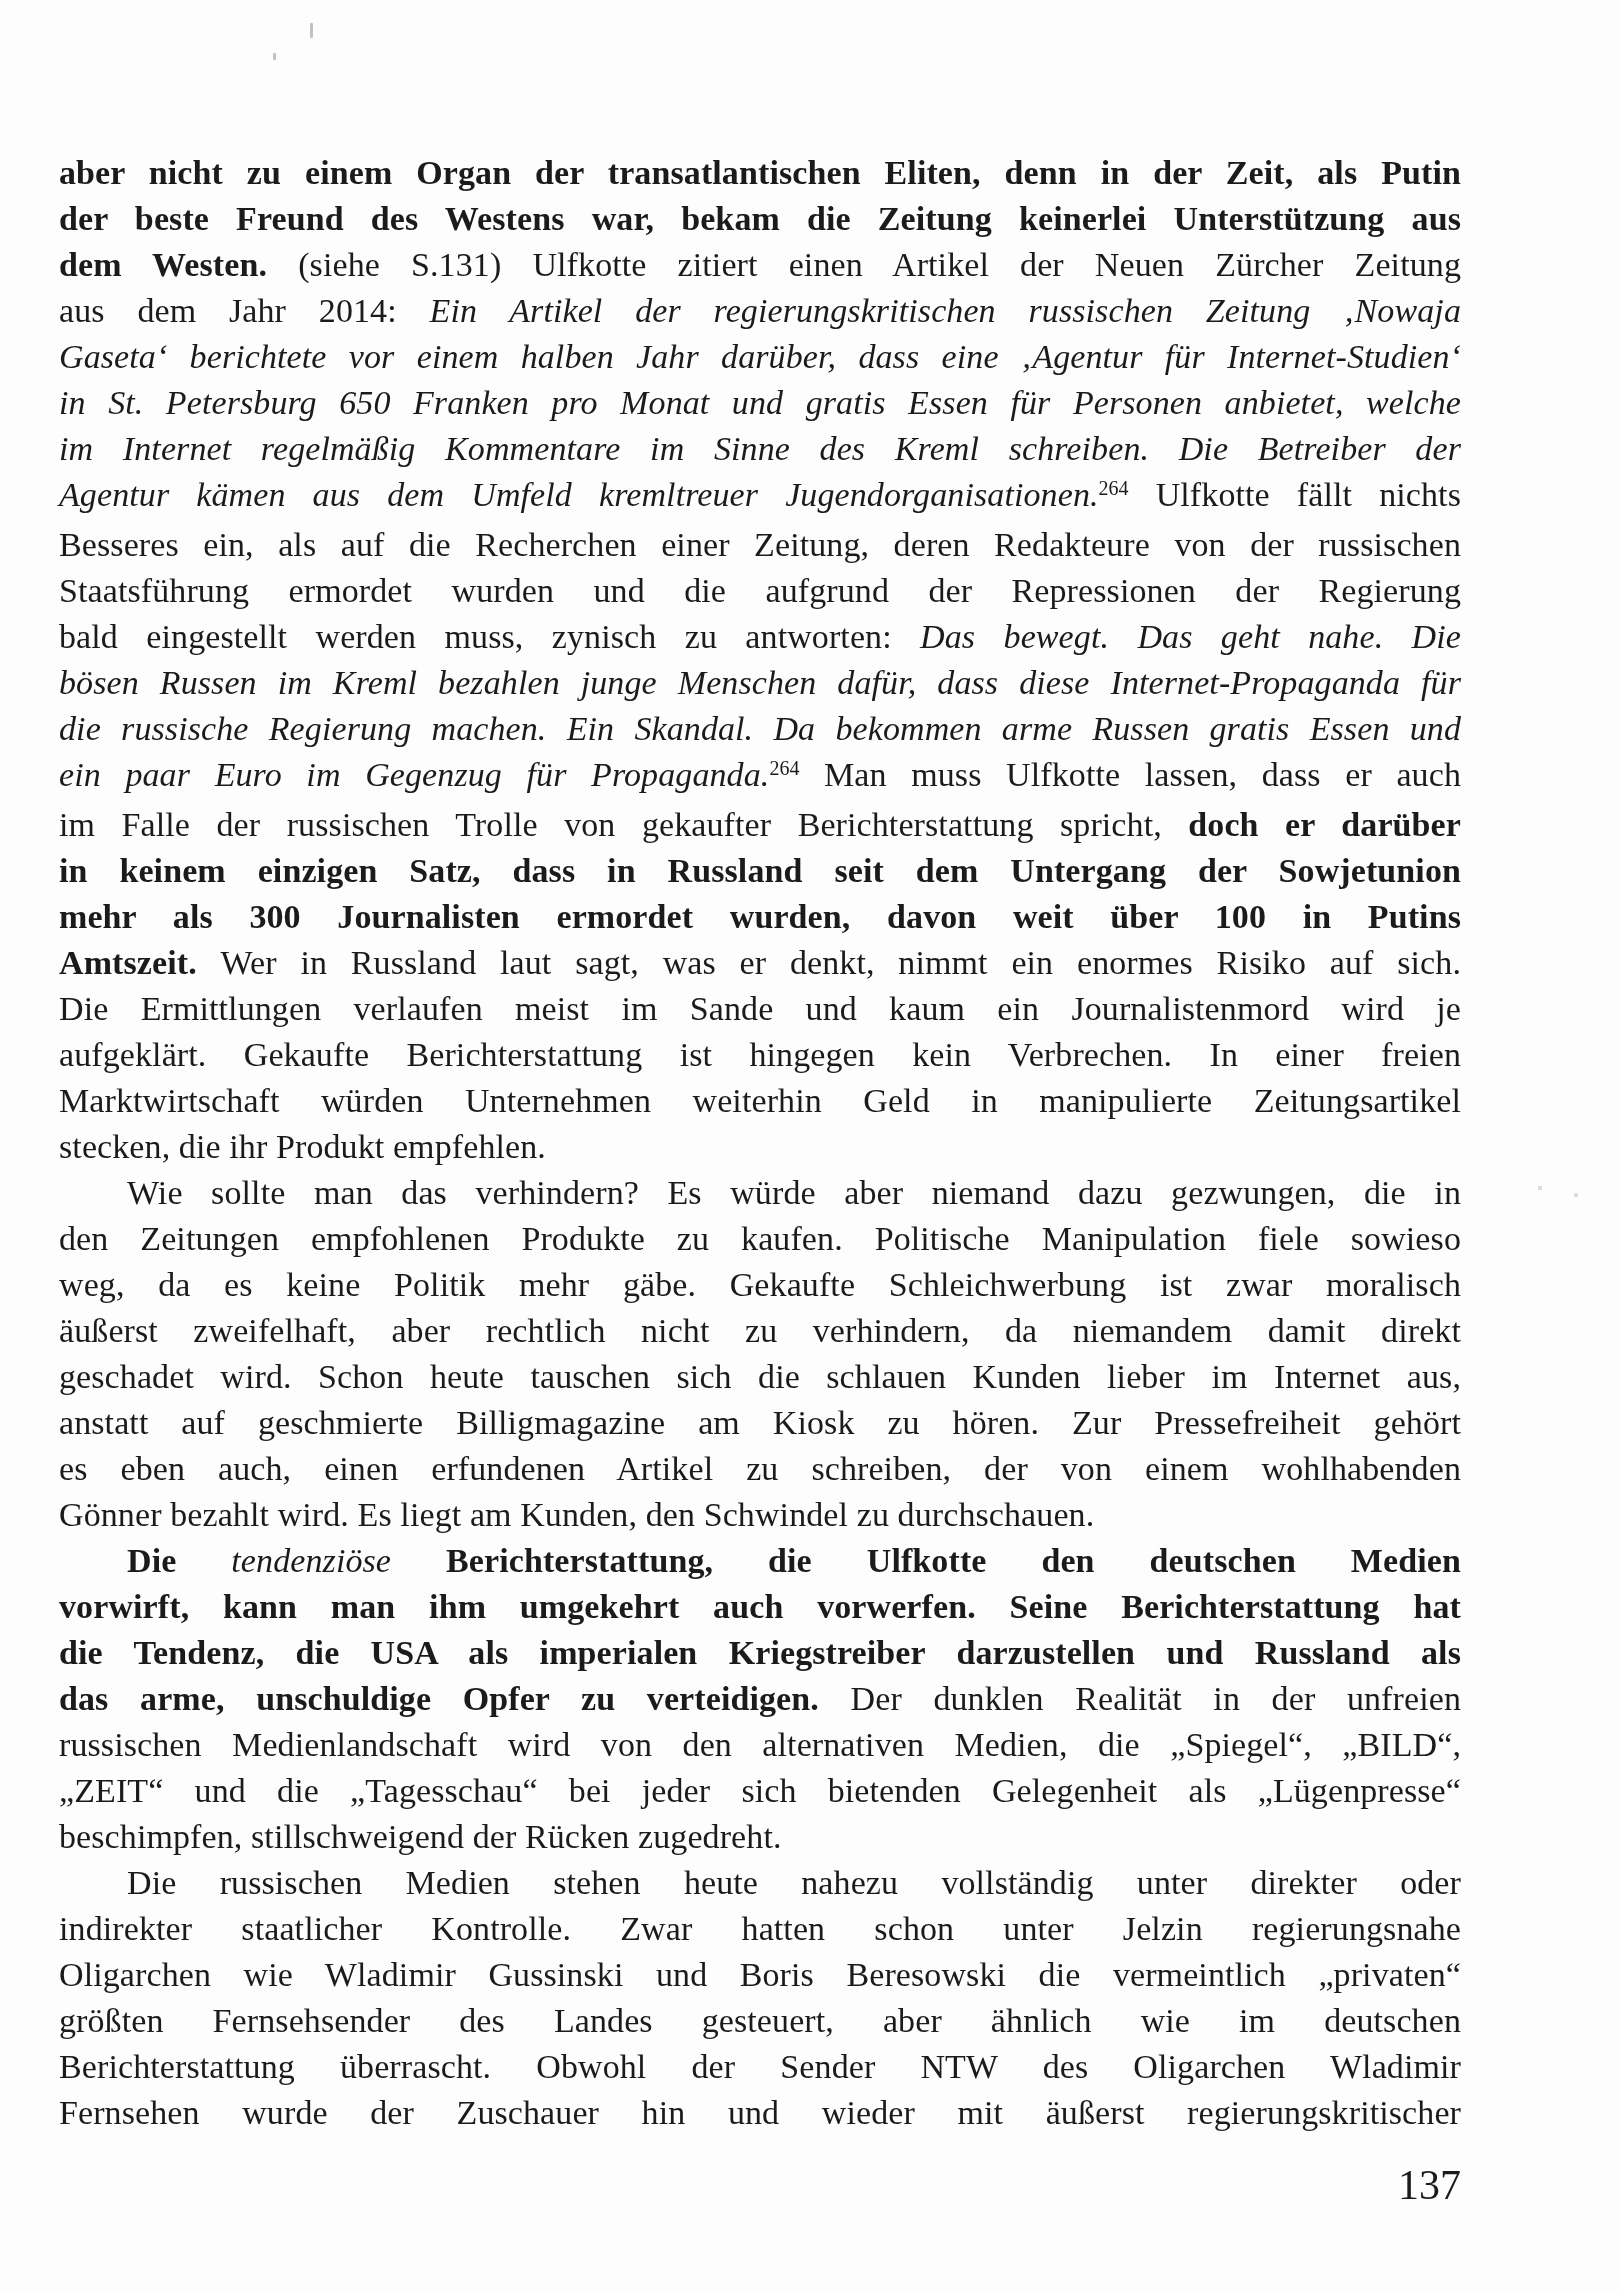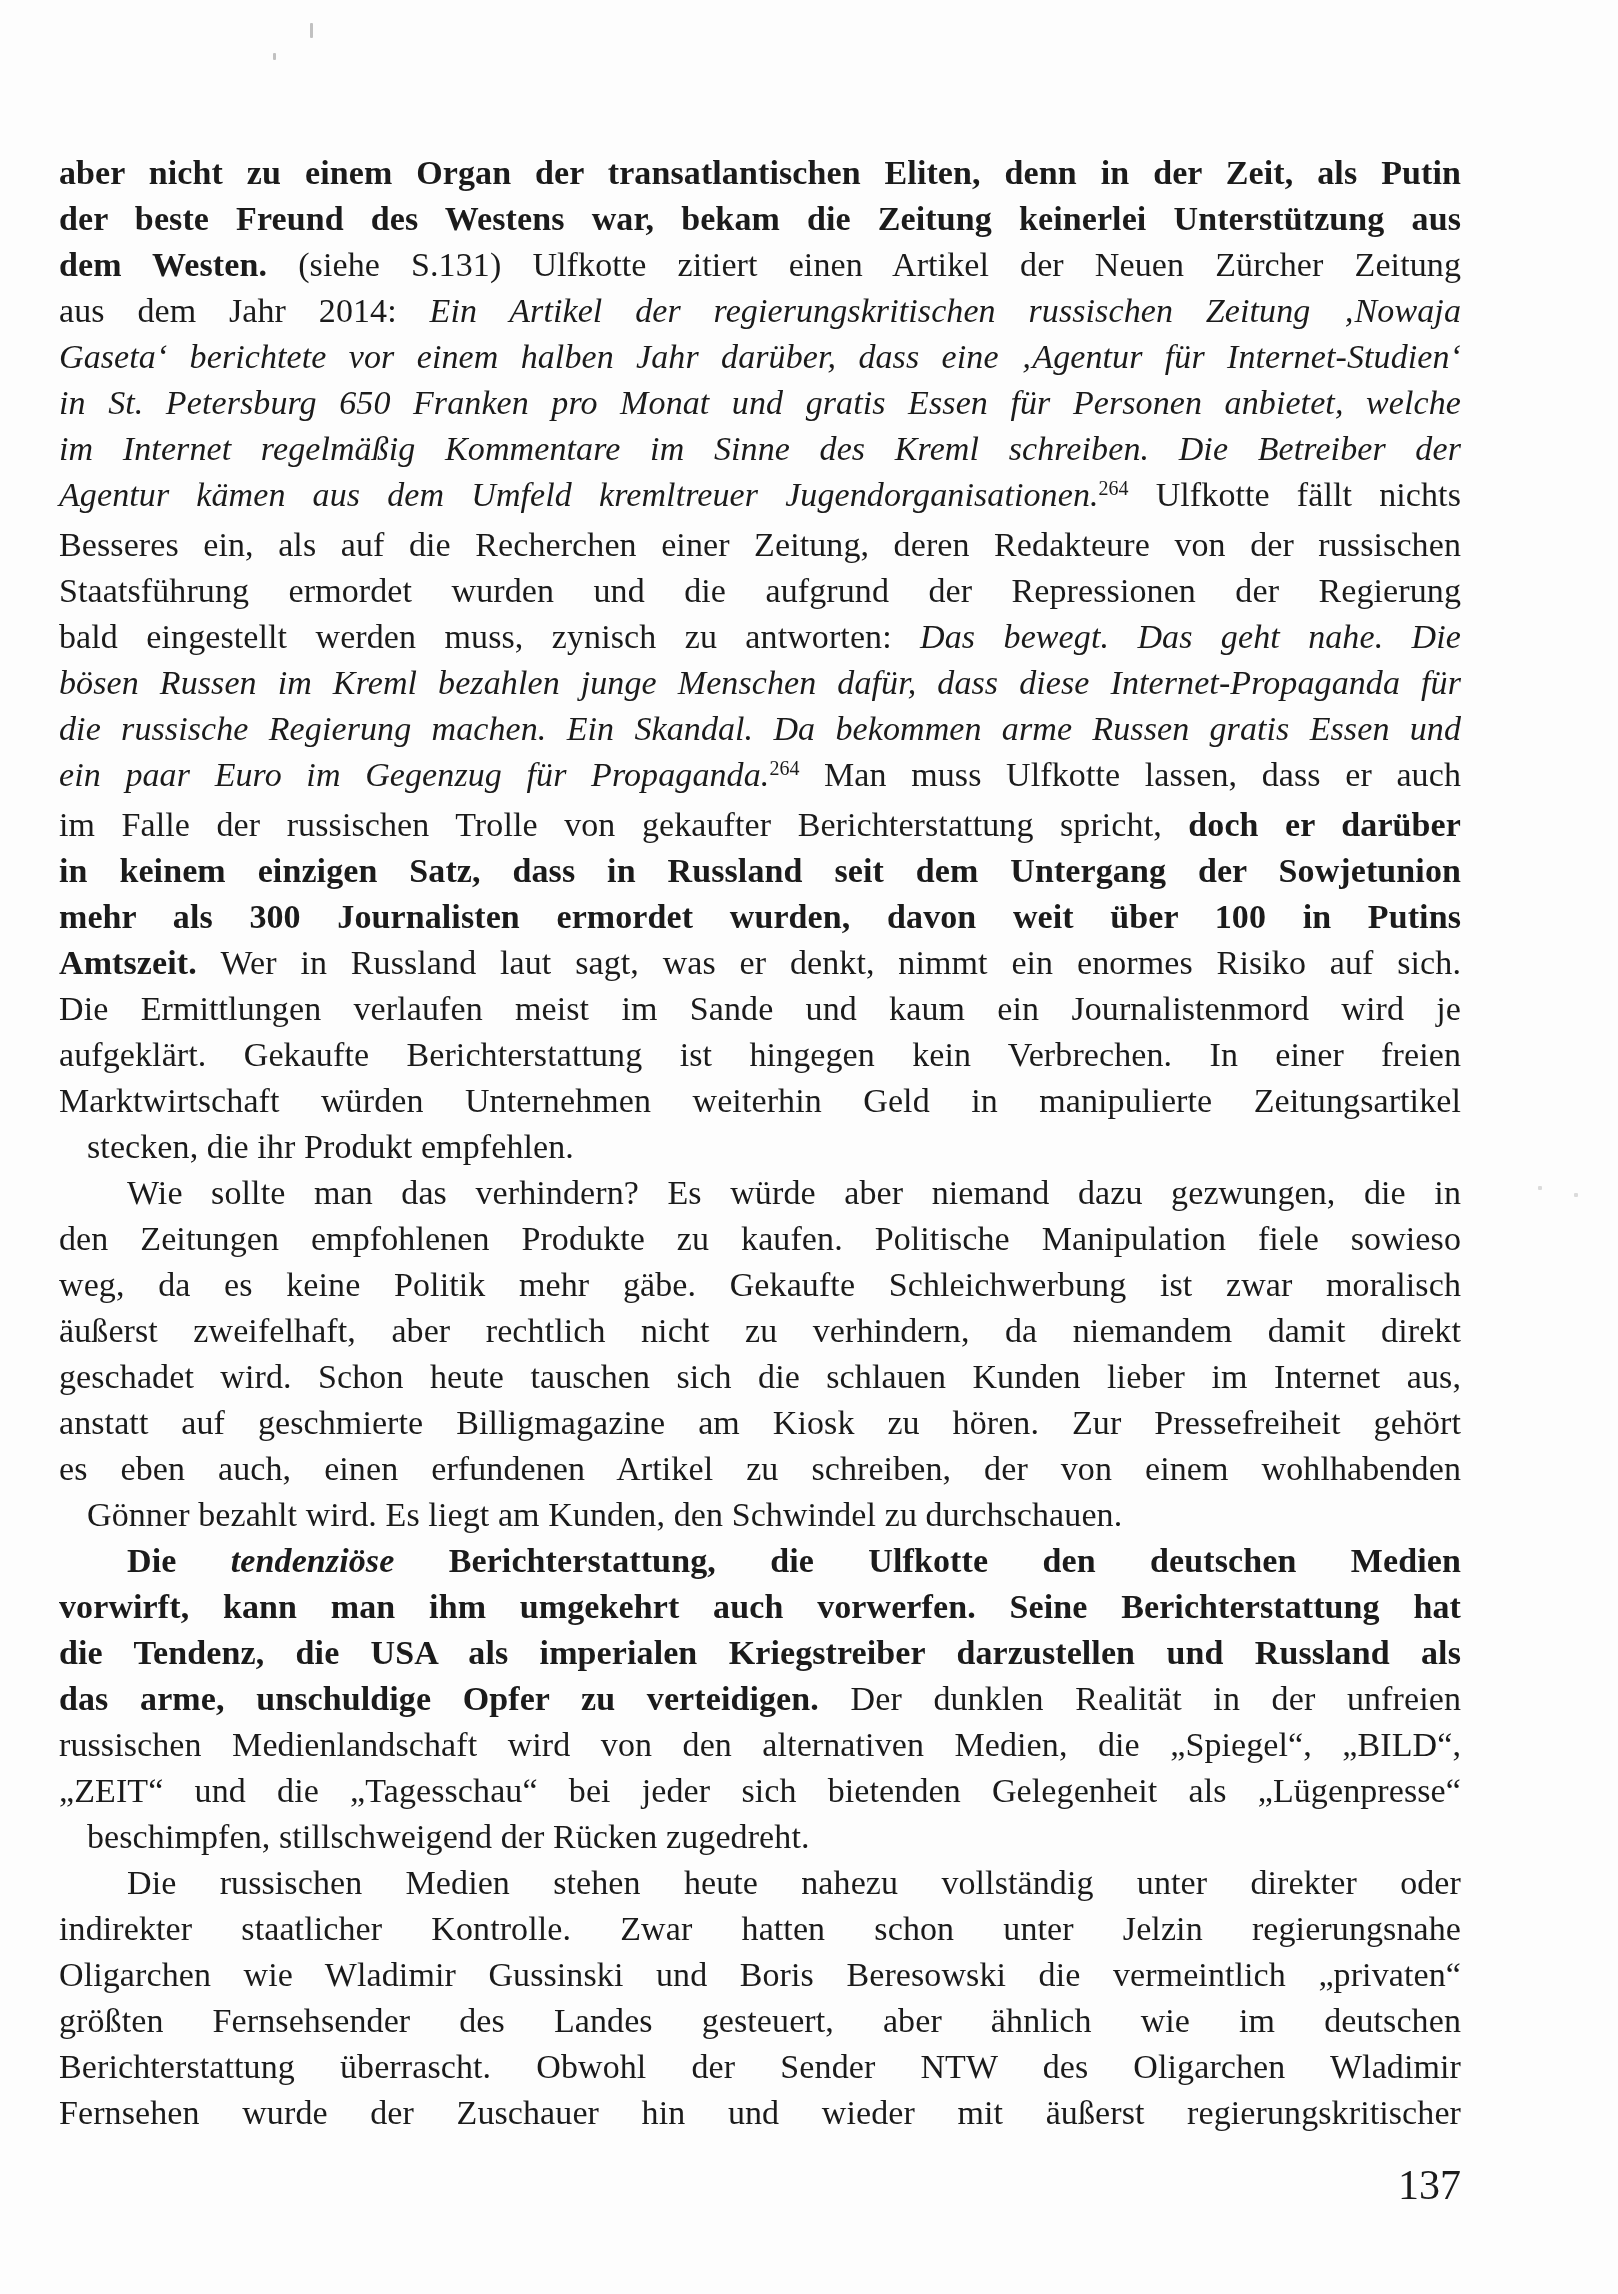--- a/index.html
+++ b/index.html
@@ -20,26 +20,26 @@
     left: 59px; top: 150px;
     width: 1402px;
   }
   .line {
     font-size: 34px;
     line-height: 46px;
     text-align: justify;
     text-align-last: justify;
     letter-spacing: 0.1px;
   }
-  .line.last { text-align: left; text-align-last: left; margin-left: 28px; }
+  .line.last { text-align: left; text-align-last: left; }
   .line.indent { text-indent: 68px; }
   .s-r { font-weight: normal; font-style: normal; }
   .s-b { font-weight: bold; font-style: normal; }
   .s-i { font-style: italic; font-weight: normal; }
-  .s-bi { font-weight: bold; font-style: italic; }
+  .s-bi { font-weight: normal; font-style: italic; }
   .s-sup {
     font-weight: normal; font-style: normal;
     font-size: 20px;
     position: relative; top: -0.55em;
     letter-spacing: 0;
   }
   .page-number {
     position: absolute;
     left: 59px; top: 2161px;
     width: 1402px;

